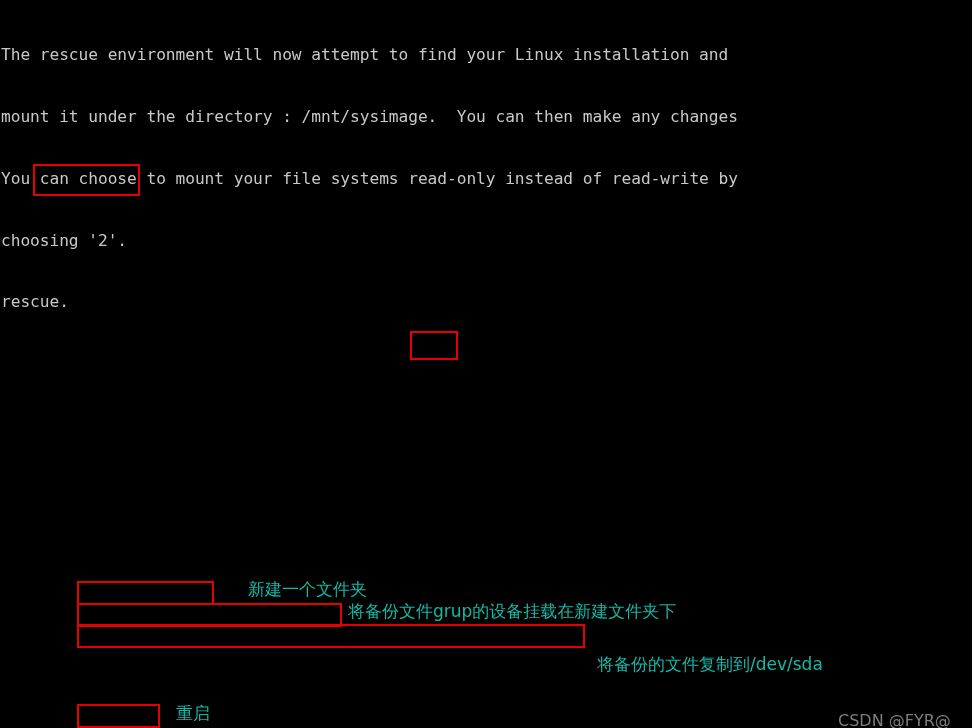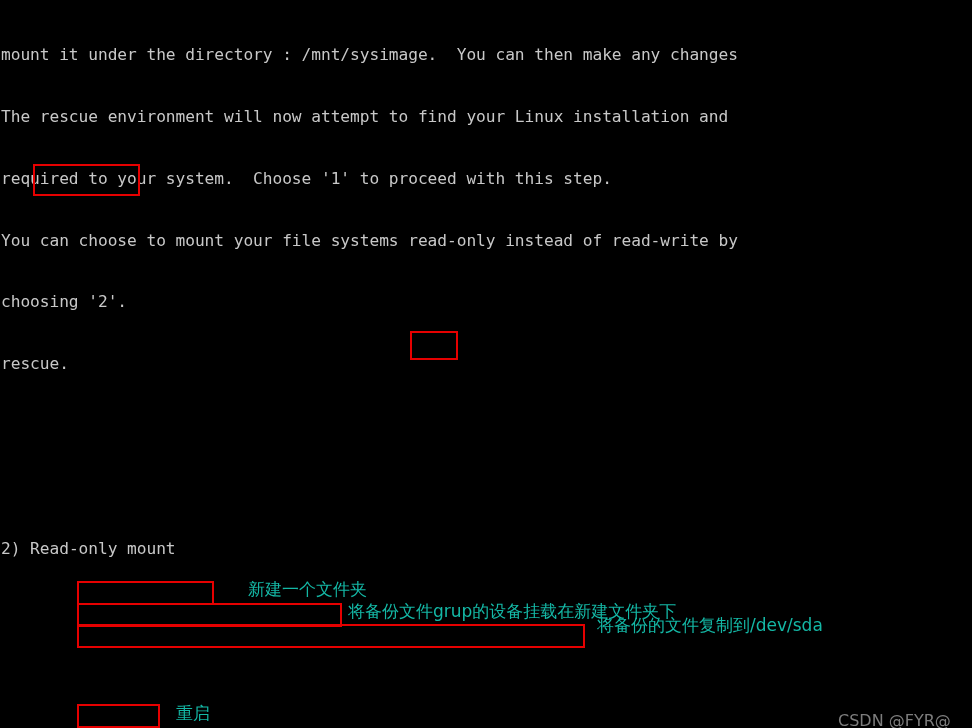--- a/index.html
+++ b/index.html
@@ -58,29 +58,27 @@
     font-size: 16px;
     white-space: nowrap;
   }
 </style>
 </head>
 <body>
 
 <div id="screen">
 
   <div class="term">
+    <span class="ln">The rescue environment will now attempt to find your Linux installation and</span>
     <span class="ln">mount it under the directory : /mnt/sysimage.  You can then make any changes</span>
-    <span class="ln">The rescue environment will now attempt to find your Linux installation and</span>
-    <span class="ln">required to your system.  Choose '1' to proceed with this step.</span>
     <span class="ln">You can choose to mount your file systems read-only instead of read-write by</span>
     <span class="ln">choosing '2'.</span>
     <span class="ln">rescue.</span>
     <span class="blank"> </span>
     <span class="blank"> </span>
-    <span class="ln"><span>2)</span> <span>Read-only mount</span></span>
     <span class="blank"> </span>
     
     
     
     
     
     
     
     
     
@@ -102,18 +100,18 @@
 
   <div class="rbox" style="left:33px; top:164px; width:107px; height:32px;"></div>
   <div class="rbox" style="left:410px; top:331px; width:48px; height:29px;"></div>
   <div class="rbox" style="left:77px; top:581px; width:137px; height:24px;"></div>
   <div class="rbox" style="left:77px; top:603px; width:265px; height:24px;"></div>
   <div class="rbox" style="left:77px; top:624px; width:508px; height:24px;"></div>
   <div class="rbox" style="left:77px; top:704px; width:83px; height:24px;"></div>
 
   <div class="ann" style="left:248px; top:580px;">新建一个文件夹</div>
   <div class="ann" style="left:348px; top:602px;">将备份文件grup的设备挂载在新建文件夹下</div>
-  <div class="ann" style="left:597px; top:616px;text-align:right;">将备份的文件复制到/dev/sda</div>
+  <div class="ann" style="left:597px; top:655px;text-align:right;">将备份的文件复制到/dev/sda</div>
   <div class="ann" style="left:176px; top:704px;">重启</div>
 
   <div class="watermark" style="left:838px; top:711px;">CSDN @FYR@</div>
 
 </div>
 
 </body></html>

